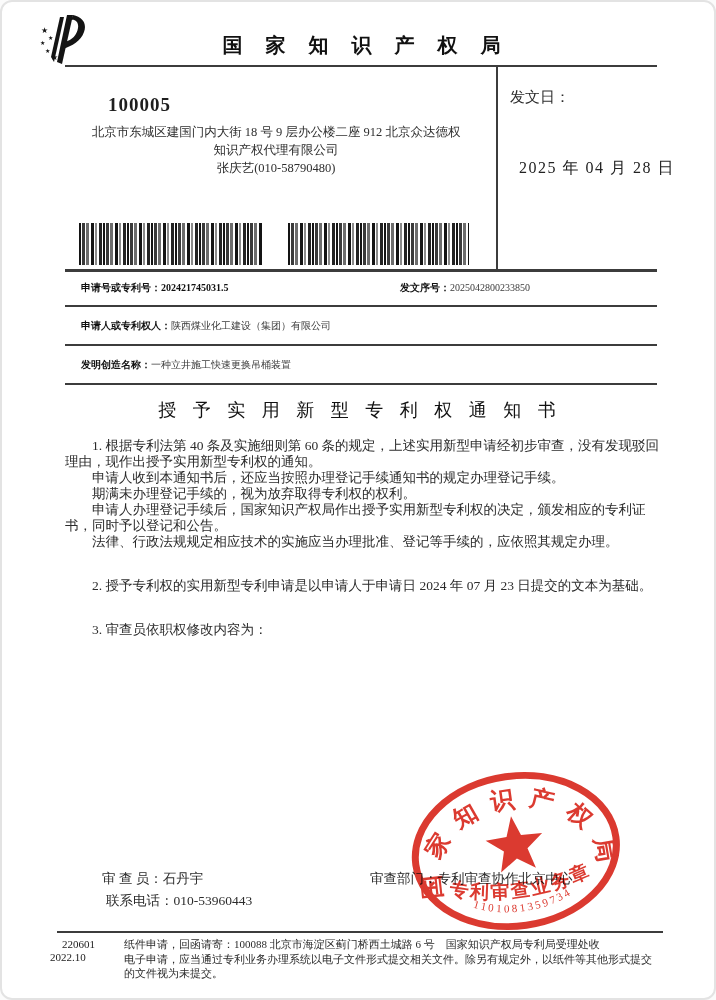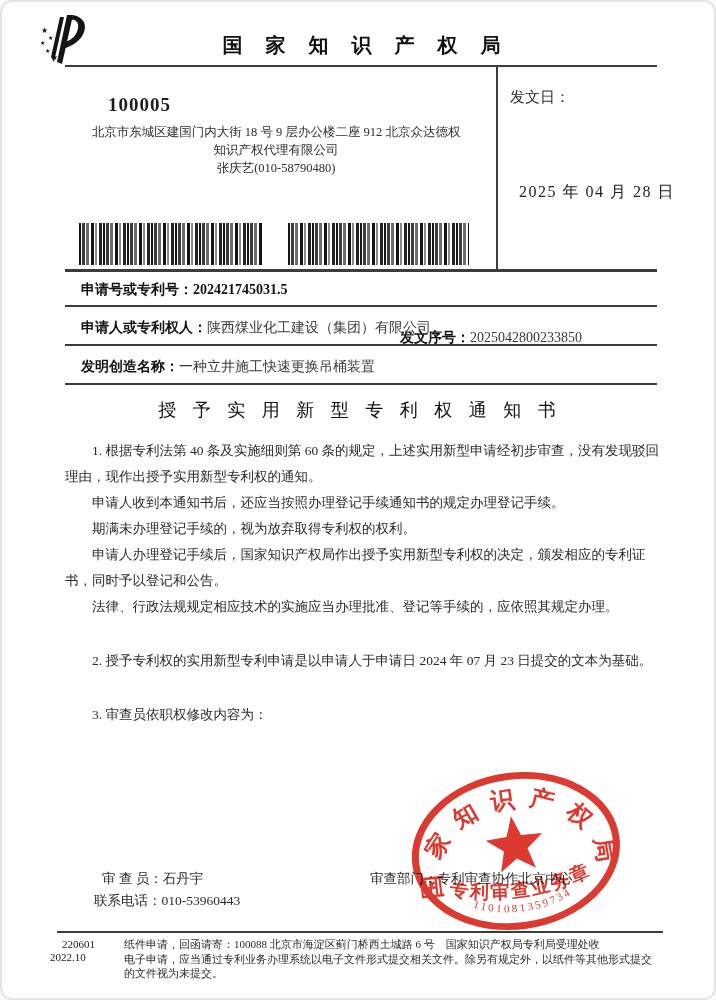--- a/index.html
+++ b/index.html
@@ -11,35 +11,35 @@
   }
   .abs{position:absolute;}
   .rule{position:absolute;background:#3c3c3c;}
   
   .agency-title{left:94px;top:30px;width:540px;text-align:center;
     font-size:20px;font-weight:bold;letter-spacing:9px;color:#111;}
   .postal{left:106px;top:92px;font-size:19px;font-weight:bold;letter-spacing:1px;}
   .addr{left:68px;top:121px;width:412px;text-align:center;font-size:12.5px;
     line-height:18px;color:#2e2e2e;}
   .issue-label{left:508px;top:86px;font-size:15px;color:#2b2b2b;}
-  .issue-date{left:517px;top:156px;font-size:16px;letter-spacing:1.5px;color:#222;margin-top:24px;}
+  .issue-date{left:517px;top:156px;font-size:16px;letter-spacing:1.5px;color:#222;}
   .barcode{position:absolute;top:221px;height:42px;
     background:repeating-linear-gradient(90deg,#141414 0 2px,#fff 2px 3px,#3a3a3a 3px 6px,
       #fff 6px 7px,#6d6d6d 7px 10px,#fff 10px 12px,#141414 12px 15px,#fff 15px 16px,
       #8a8a8a 16px 18px,#fff 18px 20px,#232323 20px 23px,#fff 23px 24px);}
   
-  .frow{position:absolute;font-size:14px;white-space:nowrap;}
+  .frow{position:absolute;font-size:10px;white-space:nowrap;}
   .flabel{font-weight:bold;color:#111;}
   .fvalue{color:#3a3a3a;}
   .fvalue-strong{font-weight:bold;color:#111;}
   
   .notice-title{left:88px;top:396px;width:540px;text-align:center;
     font-size:18px;font-weight:normal;letter-spacing:6px;color:#111;}
   .body-text{left:63px;top:436px;width:594px;font-size:13.5px;
-    line-height:26px;color:#2b2b2b;}
+    line-height:16px;color:#2b2b2b;}
   .body-text p{margin:0;text-indent:2em;}
   .body-text p.gap{margin-top:28px;}
   
   .sig{position:absolute;font-size:13.5px;color:#2b2b2b;white-space:nowrap;}
   
   .seal{left:401px;top:766px;width:226px;height:168px;
     transform:rotate(-8deg);mix-blend-mode:multiply;opacity:.93;}
   
   .foot-code{position:absolute;font-size:11px;color:#222;}
   .foot-text{left:122px;top:935px;width:538px;font-size:11px;
@@ -76,21 +76,21 @@
   <div class="abs issue-label">发文日：</div>
   <div class="abs issue-date">2025 年 04 月 28 日</div>
 
   <div class="barcode" style="left:77px;width:183px;"></div>
   <div class="barcode" style="left:286px;width:181px;"></div>
   <div class="rule" style="left:63px;top:267px;width:592px;height:3px;"></div>
 
   <div class="frow" style="left:79px;top:279px;">
     <span class="flabel">申请号或专利号：</span><span class="fvalue-strong">202421745031.5</span>
   </div>
-  <div class="frow" style="left:398px;top:279px;margin-top:48px;">
+  <div class="frow" style="left:398px;top:279px;">
     <span class="flabel">发文序号：</span><span class="fvalue">2025042800233850</span>
   </div>
   <div class="rule" style="left:63px;top:303px;width:592px;height:2px;"></div>
 
   <div class="frow" style="left:79px;top:317px;">
     <span class="flabel">申请人或专利权人：</span><span class="fvalue">陕西煤业化工建设（集团）有限公司</span>
   </div>
   <div class="rule" style="left:63px;top:342px;width:592px;height:2px;"></div>
 
   <div class="frow" style="left:79px;top:356px;">
@@ -105,21 +105,21 @@
     <p>期满未办理登记手续的，视为放弃取得专利权的权利。</p>
     <p>申请人办理登记手续后，国家知识产权局作出授予实用新型专利权的决定，颁发相应的专利证书，同时予以登记和公告。</p>
     <p>法律、行政法规规定相应技术的实施应当办理批准、登记等手续的，应依照其规定办理。</p>
     <p class="gap">2. 授予专利权的实用新型专利申请是以申请人于申请日 2024 年 07 月 23 日提交的文本为基础。</p>
     <p class="gap">3. 审查员依职权修改内容为：</p>
   </div>
 
   <div class="sig" style="left:100px;top:868px;text-align:right;">
     <span>审 查 员：</span><span>石丹宇</span>
   </div>
-  <div class="sig" style="left:92px;top:890px;">
+  <div class="sig" style="left:104px;top:890px;">
     <span>联系电话：</span><span>010-53960443</span>
   </div>
   <div class="sig" style="left:368px;top:868px;">
     <span>审查部门：</span><span>专利审查协作北京中心</span>
   </div>
 
   <svg class="abs seal" viewBox="0 0 226 168">
     <defs>
       <path id="arcTop" d="M 34,112 A 80,63 0 1 1 192,112" fill="none"></path>
       <path id="arcBiz" d="M 32,114 A 200,170 0 0 0 194,114" fill="none"></path>

